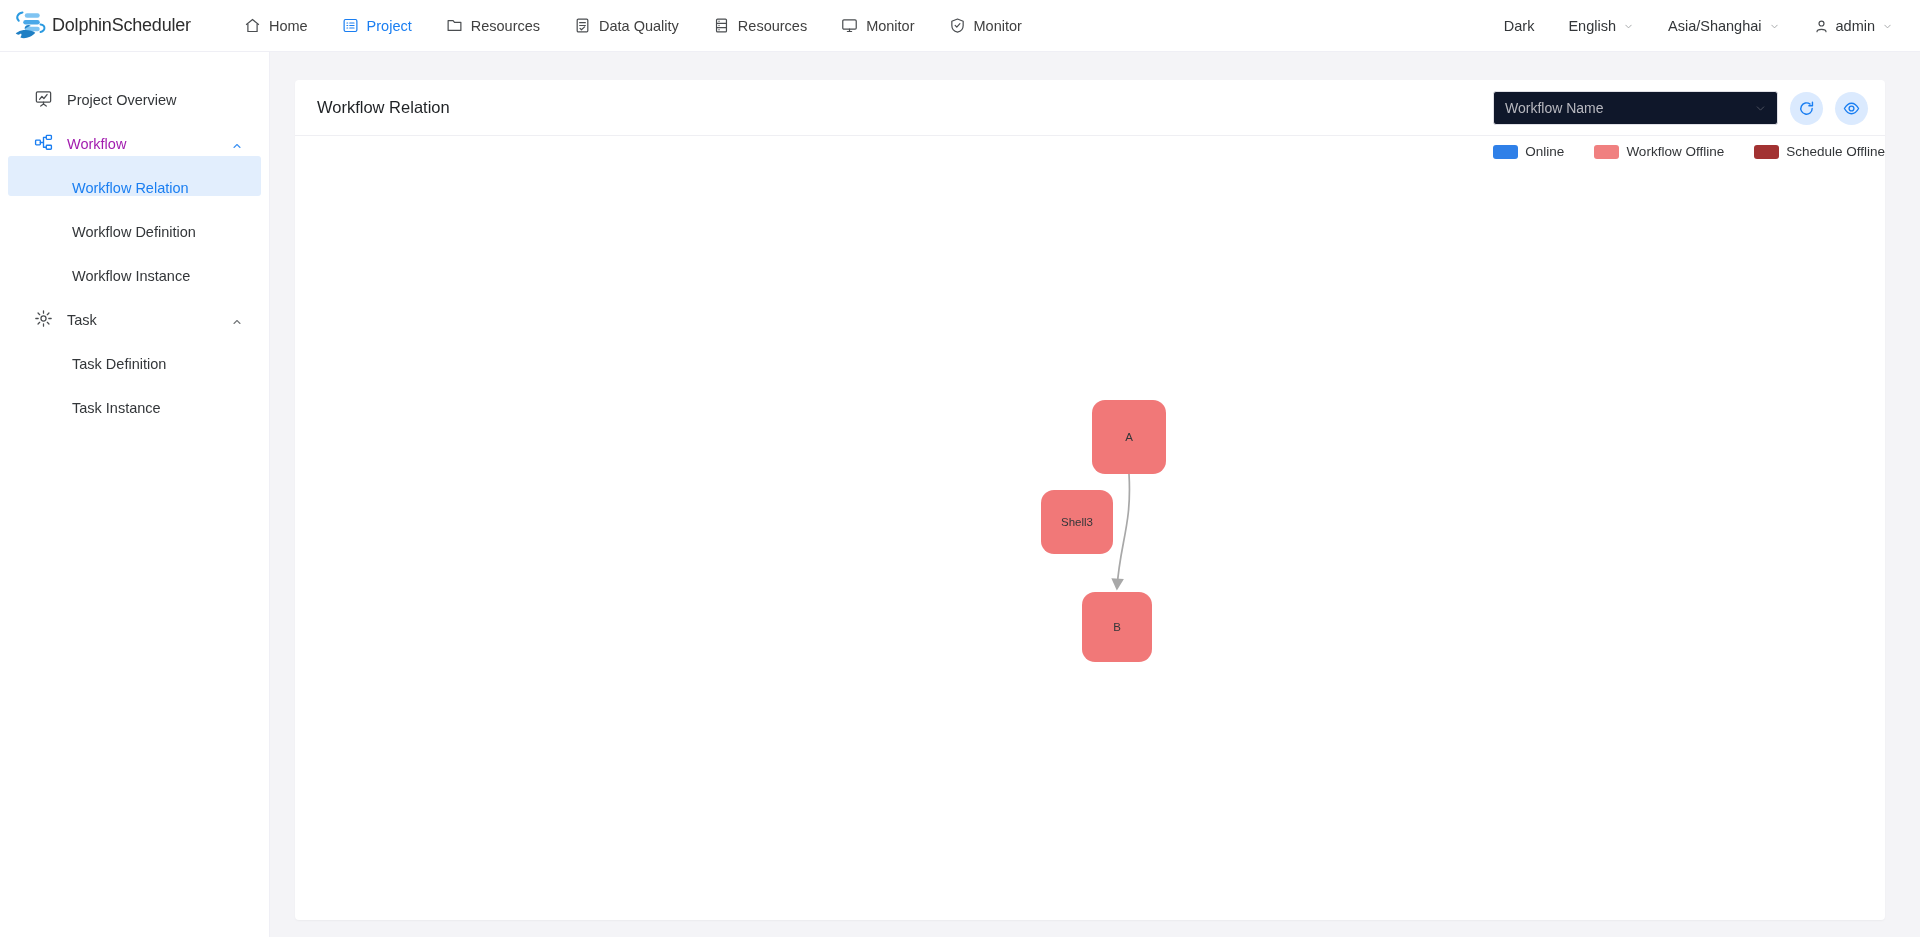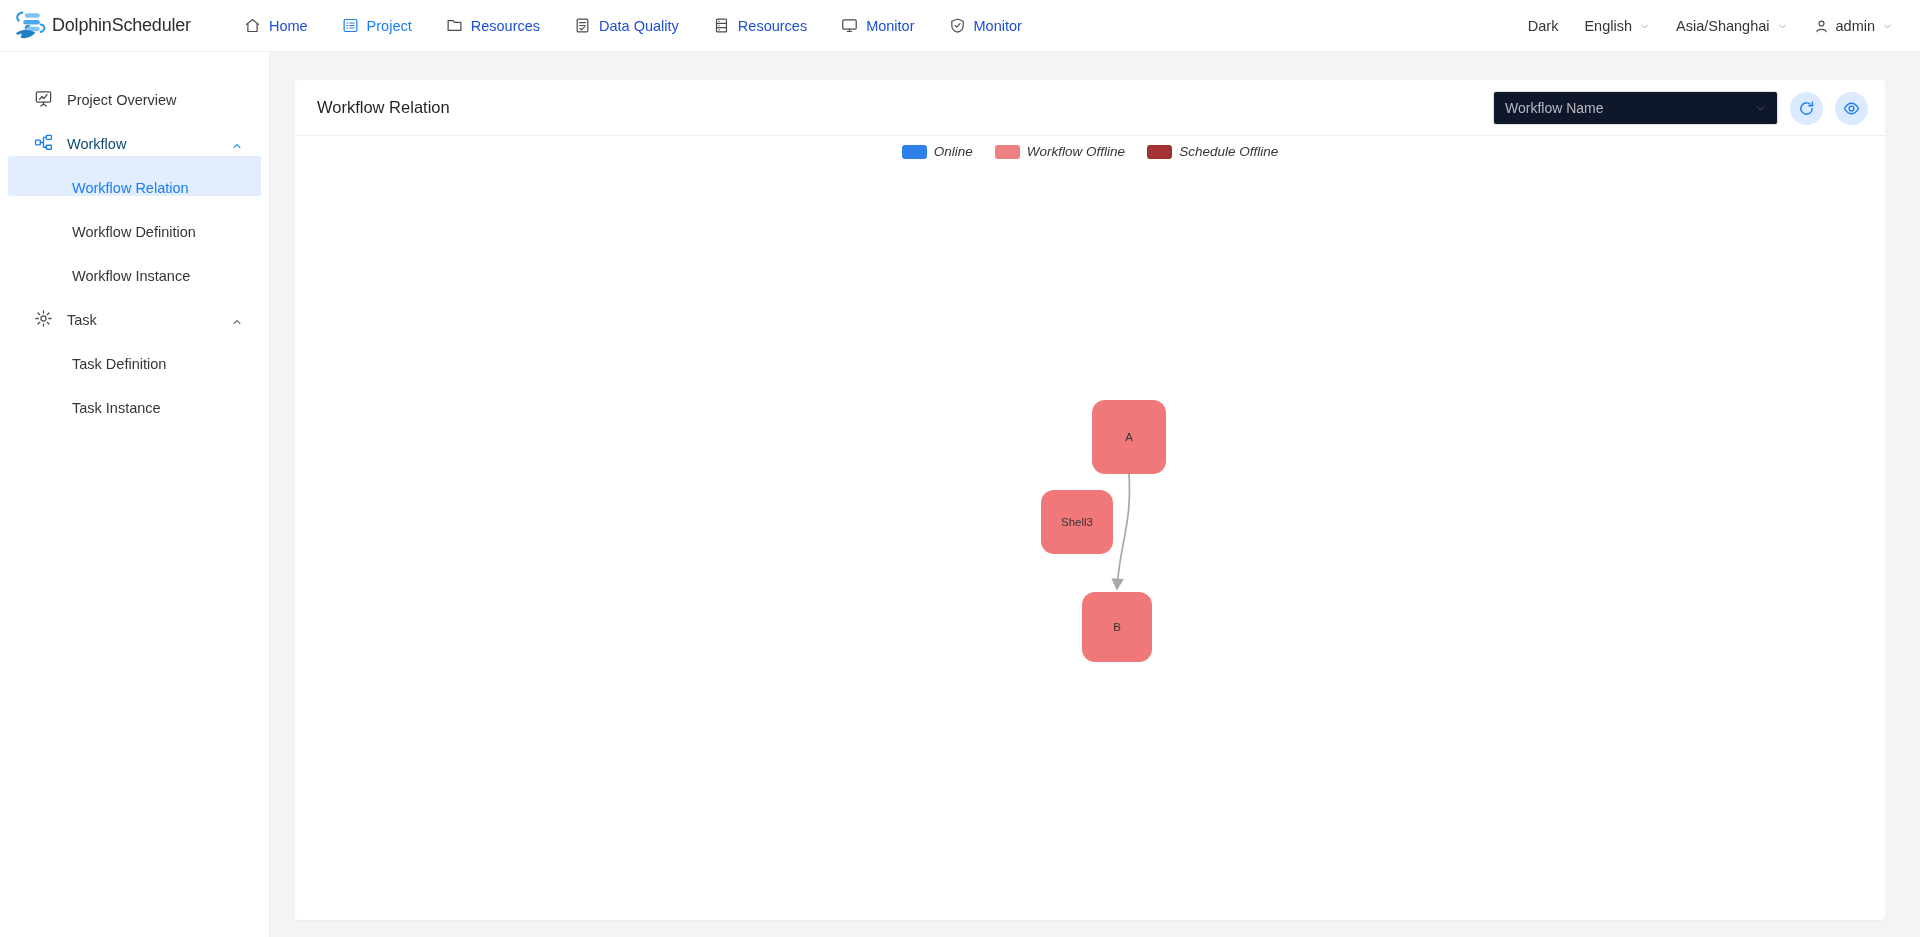--- a/index.html
+++ b/index.html
@@ -21,28 +21,28 @@
   .brand { display: flex; align-items: center; margin-left: 12px; }
   .brand-logo { width: 36px; height: 34px; flex: none; }
   .brand-name {
     font-size: 18px; color: #2d2d2d; letter-spacing: -0.2px;
     margin-left: 4px; white-space: nowrap;
   }
   .nav-items { display: flex; align-items: center; margin-left: 36px; }
   .nav-item {
     display: flex; align-items: center; gap: 8px;
     padding: 0 17px; height: 52px; cursor: pointer;
-    font-size: 14.5px; color: #1d4ed8; white-space: nowrap;
+    font-size: 14.5px; color: #404040; white-space: nowrap;
   }
   .nav-item.active { color: #1a7ef1; }
   .nav-item .nav-ico { width: 17px; height: 17px; display: block; flex: none; }
 
   .nav-right {
     position: absolute; right: 14px; top: 0; height: 52px;
-    display: flex; align-items: center; gap: 0;
+    display: flex; align-items: center; gap: 8px;
   }
   .nr-item {
     display: flex; align-items: center; gap: 7px;
     font-size: 14.5px; color: #333639; cursor: pointer;
     padding: 0 13px; height: 52px; white-space: nowrap;
   }
   .chev { width: 11px; height: 11px; display: block; opacity: .62; }
   .user-ico { width: 15px; height: 15px; display: block; }
 
   
@@ -55,21 +55,21 @@
     overflow: hidden;
   }
   .side-item {
     display: flex; align-items: flex-end;
     height: 40px; margin: 4px 8px; border-radius: 3px;
     padding-left: 26px; cursor: pointer;
     font-size: 14.5px; color: #333639; position: relative;
   }
   .side-item.child { padding-left: 64px; }
   .side-item.active { background: #e2eefd; color: #1a7ef1; }
-  .side-item.group-open { color: #0c4a6e; }
+  .side-item.group-open { color: #a21caf; }
   .side-ico { width: 19px; height: 19px; display: block; flex: none; margin-right: 14px; }
   .side-caret {
     position: absolute; right: 18px; width: 12px; height: 12px; opacity: .85;
   }
   .side-scrollbar {
     position: absolute; left: 281px; top: 462px;
     width: 6px; height: 70px; border-radius: 3px;
     background: #bcbcc0;
   }
 
@@ -111,21 +111,21 @@
   .round-btn {
     width: 33px; height: 33px; border-radius: 50%;
     background: #dbeafe; border: none; cursor: pointer;
     display: flex; align-items: center; justify-content: center;
   }
   .round-btn svg { width: 17px; height: 17px; display: block; }
 
   
   .legend {
     position: absolute; top: 64px; left: 0; width: 100%;
-    display: flex; align-items: center; justify-content: center; gap: 0; font-style: italic;
+    display: flex; align-items: center; justify-content: flex-end; gap: 8px;
   }
   .legend-entry {
     display: flex; align-items: center; gap: 7px;
     margin-right: 22px; cursor: pointer;
   }
   .legend-entry:last-child { margin-right: 0; }
   .legend-swatch { width: 25px; height: 14px; border-radius: 3px; display: block; }
   .legend-label { font-size: 13.5px; color: #333639; white-space: nowrap; }
 
   

